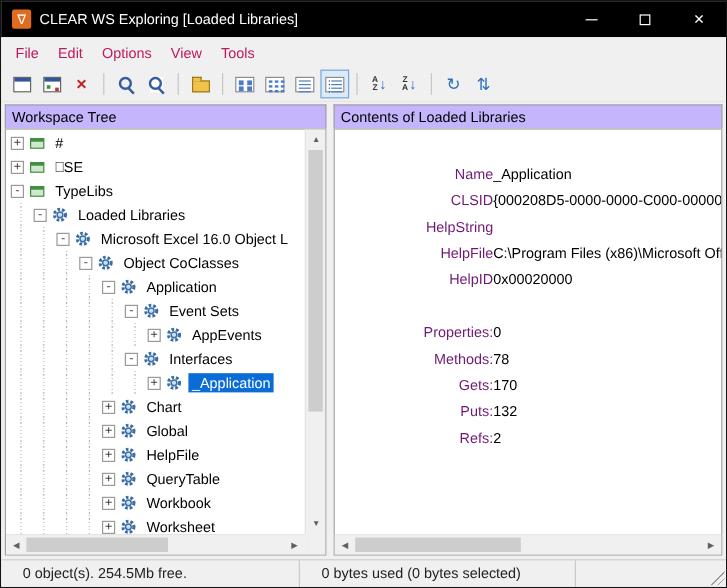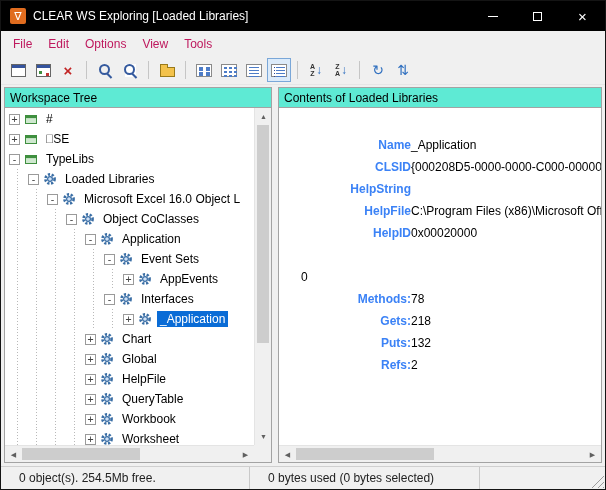--- a/index.html
+++ b/index.html
@@ -54,41 +54,41 @@
   .sort-ic{display:flex;align-items:center;gap:1px;}
   .sort-letters{display:flex;flex-direction:column;font-size:7px;line-height:7px;font-weight:bold;color:#333;}
   .sort-arrow{color:#2f6fbf;font-size:12px;line-height:12px;}
 
   
   .panes{flex:1;display:flex;background:#f0f0f0;padding:2px 3px 3px 3px;min-height:0;}
   .region{display:flex;flex-direction:column;min-width:0;}
   .region.left{width:268px;flex-shrink:0;}
   .splitter{width:6px;flex-shrink:0;}
   .region.right{flex:1;text-align:right;}
-  .pane-header{height:20px;background:#5eead4;border:1px solid #a3a3a3;border-bottom:none;font-size:12px;
+  .pane-header{height:20px;background:#c4b5fd;border:1px solid #a3a3a3;border-bottom:none;font-size:12px;
                display:flex;align-items:center;padding-left:5px;color:#000;flex-shrink:0;}
   .pane-body{flex:1;border:1px solid #a3a3a3;background:#fff;min-height:0;}
   .left-body{display:grid;grid-template-columns:1fr 17px;grid-template-rows:1fr 17px;}
   .right-body{display:grid;grid-template-rows:1fr 17px;}
 
   
   .tree-content{overflow:hidden;padding-top:1px;}
   .tree-row{height:20px;display:flex;align-items:center;padding-left:4px;font-size:12px;white-space:nowrap;}
   .guide{width:19px;height:100%;flex-shrink:0;background-image:repeating-linear-gradient(to bottom,#b9b9b9 0 1px,transparent 1px 3px);
          background-size:1px 100%;background-repeat:no-repeat;background-position:8px 0;}
   .expander{width:11px;height:11px;border:1px solid #9a9a9a;background:#fff;font-size:10px;line-height:9px;
             text-align:center;color:#444;margin-right:4px;flex-shrink:0;font-family:"DejaVu Sans Mono",monospace;}
   .tree-icon{width:15px;margin-right:4px;display:flex;align-items:center;flex-shrink:0;}
   .tree-label{padding:1px 3px;color:#000;}
   .tree-label.selected{background:#0a6cd6;color:#fff;}
 
   
   .details-content{padding:26px 0 0 22px;overflow:hidden;}
   .detail-row{display:flex;height:22px;font-size:12px;align-items:center;}
-  .detail-label{width:110px;flex-shrink:0;color:#3b82f6;font-weight:bold;}
+  .detail-label{width:110px;flex-shrink:0;color:#701a75;}
   .detail-value{white-space:nowrap;color:#000;}
   .detail-stats{margin-top:22px;}
 
   
   .scroll-v{background:#f0f0f0;display:flex;flex-direction:column;border-left:1px solid #e4e4e4;}
   .scroll-h{background:#f0f0f0;display:flex;border-top:1px solid #e4e4e4;}
   .scroll-btn{width:17px;height:17px;font-size:7px;color:#606060;display:flex;align-items:center;justify-content:center;flex-shrink:0;}
   .track-v{flex:1;position:relative;}
   .track-h{flex:1;position:relative;}
   .thumb-v{position:absolute;top:0;left:2px;right:2px;height:72%;background:#cdcdcd;}
@@ -489,29 +489,30 @@
     <span class="detail-label">HelpFile</span>
     <span class="detail-value">C:\Program Files (x86)\Microsoft Off</span>
   </div>
               <div class="detail-row">
     <span class="detail-label">HelpID</span>
     <span class="detail-value">0x00020000</span>
   </div>
             </div>
           <div class="detail-stats">
               <div class="detail-row">
+    <span class="detail-label">Properties:</span>
     <span class="detail-value">0</span>
   </div>
               <div class="detail-row">
     <span class="detail-label">Methods:</span>
     <span class="detail-value">78</span>
   </div>
               <div class="detail-row">
     <span class="detail-label">Gets:</span>
-    <span class="detail-value">218</span>
+    <span class="detail-value">170</span>
   </div>
               <div class="detail-row">
     <span class="detail-label">Puts:</span>
     <span class="detail-value">132</span>
   </div>
               <div class="detail-row">
     <span class="detail-label">Refs:</span>
     <span class="detail-value">2</span>
   </div>
             </div>

